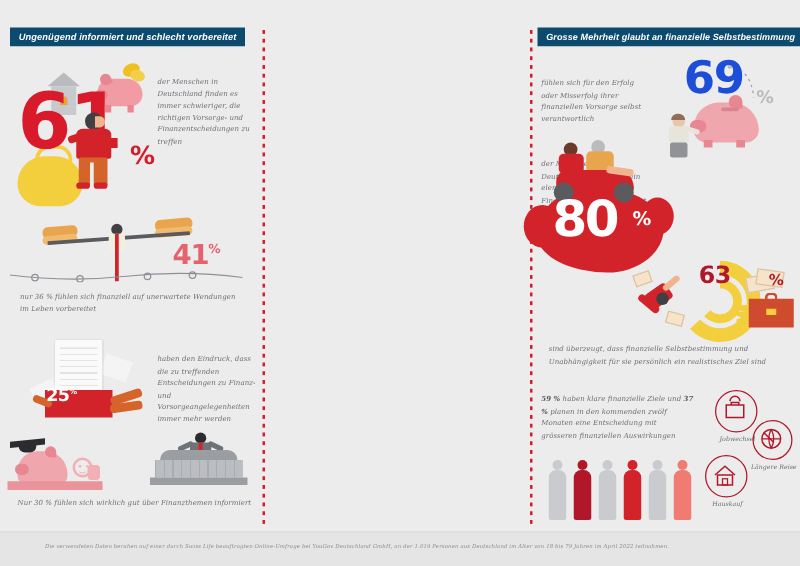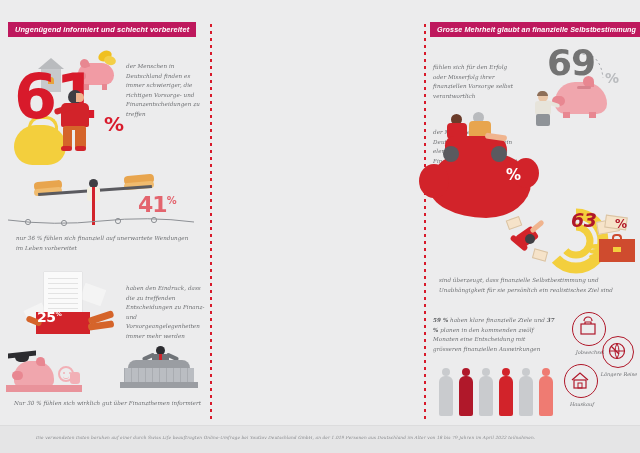--- a/index.html
+++ b/index.html
@@ -21,21 +21,21 @@
     position: absolute; top: 24px; width: 2px; height: 398px;
     background-image: linear-gradient(to bottom, #d81a2b 0 3px, transparent 3px 7px);
     background-size: 2px 7px;
   }
   .div-1 { left: 210px; }
   .div-2 { left: 424px; }
 
   
   .chip {
     position: absolute;
-    background: #be185d; color: #fff;
+    background: #0c4a6e; color: #fff;
     font-weight: bold; font-style: italic;
     font-size: 7.4px; letter-spacing: .1px;
     padding: 3.5px 7px 4px 7px;
     white-space: nowrap;
     line-height: 1;
   }
   .chip-1 { left: 8px;  top: 22px; }
   .chip-2 { left: 219px; top: 22px; font-size: 7.2px; }
 
   
@@ -194,21 +194,21 @@
                background:#6f7378; border-radius:3px;}
   .bank .tie  {position:absolute; left:39px; top:4px; width:3px; height:9px; background:#d2232a;}
   .bank .arm1 {position:absolute; left:22px; top:5px; width:13px; height:4px;
                background:#6f7378; transform:rotate(-25deg); border-radius:2px;}
   .bank .arm2 {position:absolute; left:46px; top:5px; width:13px; height:4px;
                background:#6f7378; transform:rotate(25deg); border-radius:2px;}
   #t30 { left: 14px; top: 399px; width: 196px; }
 
   
   #t69 { left: 222px; top: 63px; width: 88px; }
-  #n69 { left: 336px; top: 48px; font-size: 36px; color:#737373; letter-spacing:-1px; z-index:3;
+  #n69 { left: 336px; top: 48px; font-size: 36px; color:#1d4ed8; letter-spacing:-1px; z-index:3;
          text-shadow:0 0 0 #fff;}
   #n69pct { position:absolute; left:394px; top:70px; font-size:14px; font-weight:bold;
          color:#b9bbbe; font-family:"DejaVu Sans", sans-serif; z-index:4;}
   .pig3 { position:absolute; left:344px; top:74px; width:54px; height:42px; z-index:2;}
   .pig3 .b { position:absolute; left:0; top:8px; width:52px; height:32px;
              background:#f0a6ad; border-radius:20px 22px 10px 10px;}
   .pig3 .snout{position:absolute; left:-3px; top:22px; width:13px; height:10px;
              background:#e88791; border-radius:6px;}
   .pig3 .ear { position:absolute; left:28px; top:2px; width:11px; height:11px;
              background:#e88791; border-radius:50% 50% 0 50%;}
@@ -259,21 +259,21 @@
   .scooter .p2b{position:absolute; left:30px; top:9px; width:22px; height:18px;
     background:#e8a54e; border-radius:4px;}
   .scooter .lg {position:absolute; left:46px; top:22px; width:22px; height:6px;
     background:#f0b48e; border-radius:3px; transform:rotate(8deg);}
 
   #t80b { left: 222px; top: 128px; width: 86px; }
   #tgoal { left: 228px; top: 276px; width: 184px; }
 
   .donut { position:absolute; left:332px; top:208px; width:66px; height:66px; }
   .donut svg { display:block; }
-  #n63 { left:360px; top:213px; font-size:19px; color:#b0182a; letter-spacing:-.5px; z-index:4;font-style:italic;}
+  #n63 { left:348px; top:213px; font-size:19px; color:#b0182a; letter-spacing:-.5px; z-index:4;}
   #n63pct{ position:absolute; left:404px; top:217px; font-size:12px; font-weight:bold;
     color:#b0182a; font-family:"DejaVu Sans", sans-serif; z-index:4;}
   .flyer { position:absolute; left:296px; top:218px; width:44px; height:44px; z-index:3;}
   .flyer .h{position:absolute; left:18px; top:16px; width:10px; height:10px;
     background:#3f3f44; border-radius:50%;}
   .flyer .t{position:absolute; left:10px; top:12px; width:20px; height:14px;
     background:#d2232a; border-radius:3px; transform:rotate(-35deg);}
   .flyer .l{position:absolute; left:2px; top:22px; width:20px; height:6px;
     background:#d2232a; border-radius:3px; transform:rotate(40deg);}
   .flyer .a{position:absolute; left:22px; top:6px; width:16px; height:5px;
@@ -460,20 +460,21 @@
       <div class="p1h"></div>
         <div class="p1b"></div>
       <div class="p2h"></div>
         <div class="p2b"></div>
       <div class="body"></div>
         <div class="lg"></div>
       <div class="w1"></div>
         <div class="w2"></div>
     </div>
     <div class="blob80"></div>
+    <div class="big" id="n80">80</div>
     <div id="n80pct">%</div>
 
     <div class="donut">
       <svg width="66" height="66" viewBox="0 0 66 66">
         <circle cx="33" cy="33" r="27" fill="none" stroke="#f3cf3d" stroke-width="11" stroke-dasharray="107 63" transform="rotate(-90 33 33)"></circle>
         <circle cx="33" cy="33" r="14" fill="none" stroke="#f3cf3d" stroke-width="7" stroke-dasharray="55 33" transform="rotate(-90 33 33)"></circle>
       </svg>
     </div>
     <div class="flyer">
       <div class="env1"></div>

